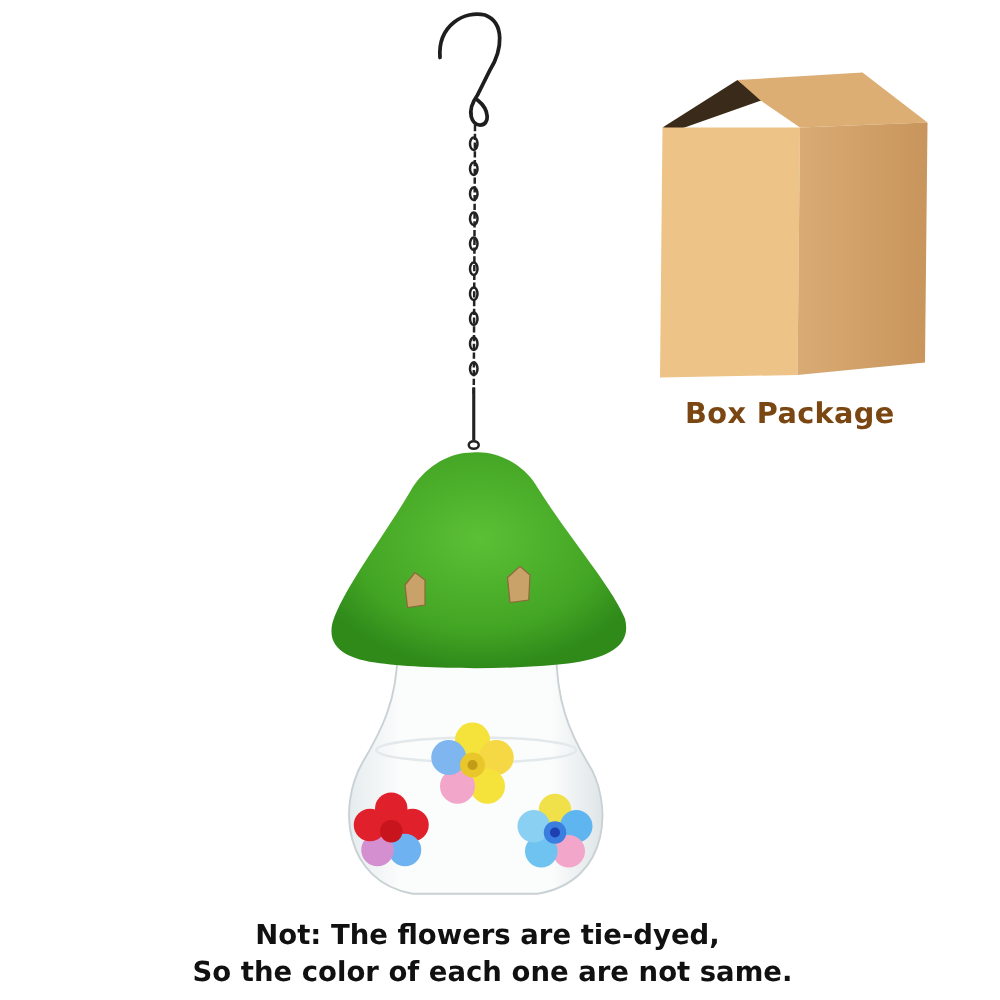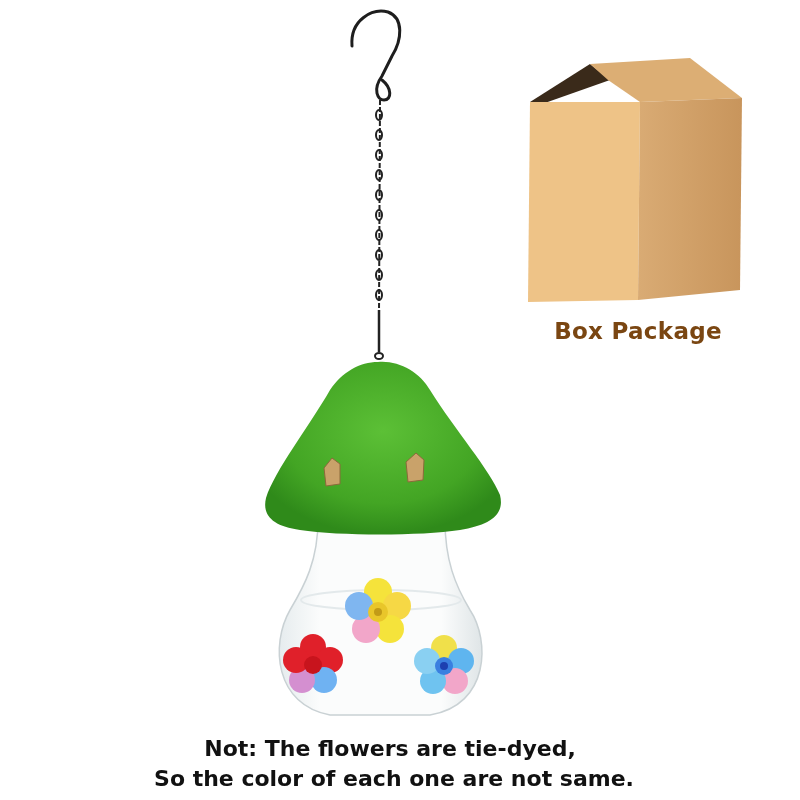--- a/index.html
+++ b/index.html
@@ -1,18 +1,18 @@
 <!DOCTYPE html>
 <html><head>
 <meta charset="utf-8">
 <style>
   html, body { margin:0; padding:0; background:#ffffff; }
   body { width:800px; height:800px; position:relative; overflow:hidden; font-family:"DejaVu Sans", sans-serif; }
   #scene { position:absolute; left:0; top:0; width:800px; height:800px; }
-  .box-label { position:absolute; left:548px; top:318px; width:180px; text-align:center; font-family:"DejaVu Sans", sans-serif; font-weight:bold; font-size:23px; color:#7a4612; letter-spacing:0.3px; }
+  .box-label { position:absolute; left:548px; top:318px; width:180px; font-family:"DejaVu Sans", sans-serif; font-weight:bold; font-size:23px; color:#7a4612; letter-spacing:0.3px; }
   .note { position:absolute; left:0; width:800px; text-align:center; font-family:"DejaVu Sans", sans-serif; font-weight:bold; font-size:22px; color:#111; }
   .note1 { top:736px; left:-10px; }
   .note2 { top:766px; left:-6px; }
 </style>
 </head>
 <body>
 
 <svg id="scene" viewBox="0 0 800 800" xmlns="http://www.w3.org/2000/svg">
   <defs>
     <radialGradient id="grassG" cx="50%" cy="40%" r="60%">

